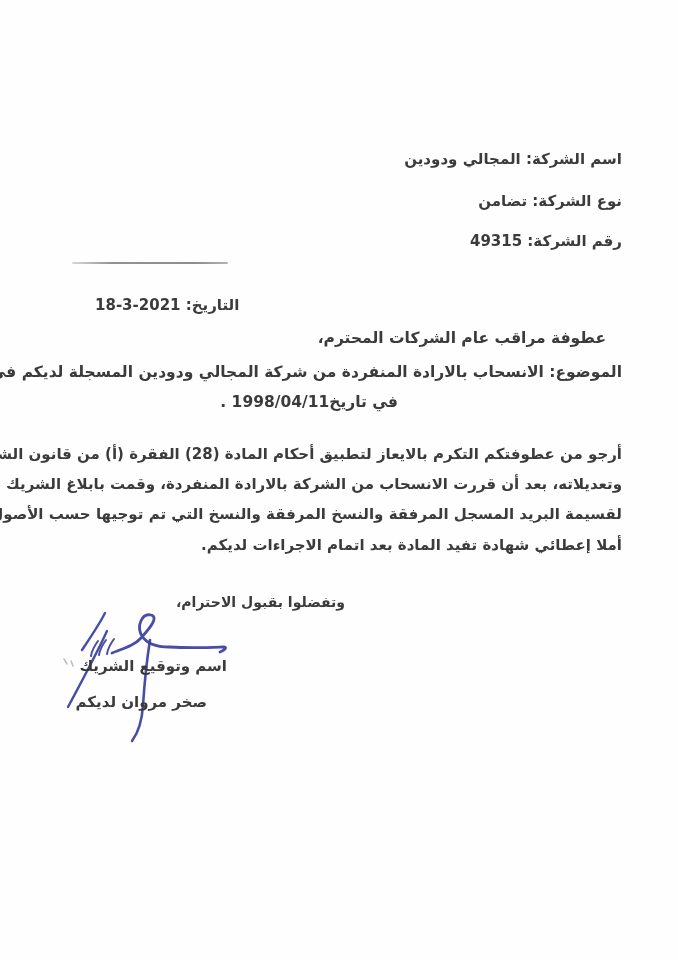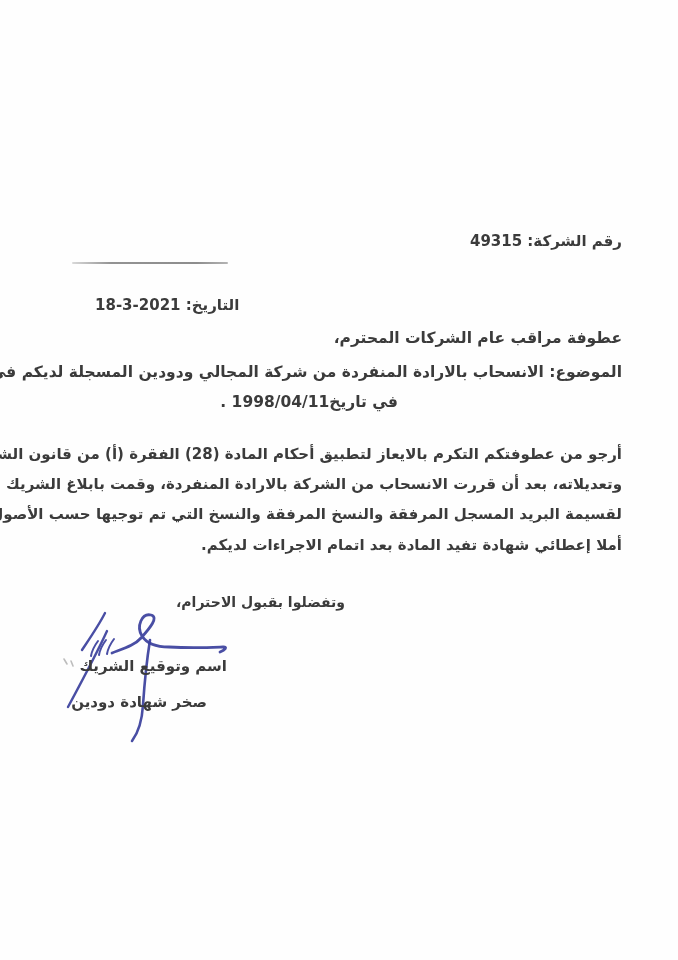--- a/index.html
+++ b/index.html
@@ -33,27 +33,29 @@
   }
   .ink{fill:none;stroke:var(--ink,#3a3f9c);stroke-linecap:round;stroke-linejoin:round;opacity:.92;}
   .faint{fill:none;stroke:#bdbdbd;stroke-linecap:round;}
   .sig-svg{position:absolute;left:55px;top:600px;}
 </style>
 </head>
 <body>
 
 <div class="page">
 
+  <div class="line bold" style="right:56px;top:148px">اسم الشركة: المجالي ودودين</div>
+  <div class="line bold" style="right:56px;top:190px">نوع الشركة: تضامن</div>
   <div class="line bold" style="right:56px;top:230px">رقم الشركة: 49315</div>
 
   <div class="rule"></div>
 
   <div class="line bold" style="left:95px;top:294px">التاريخ: 2021-3-18</div>
 
-  <div class="line bold" style="right:56px;top:327px;font-size:15.5px">عطوفة مراقب عام الشركات المحترم،</div>
+  <div class="line bold" style="right:72px;top:327px;font-size:15.5px">عطوفة مراقب عام الشركات المحترم،</div>
 
   <div class="line bold" style="right:56px;top:361px;font-size:15.5px">الموضوع: الانسحاب بالارادة المنفردة من شركة المجالي ودودين المسجلة لديكم في سجل شركات التضامن والتي سجلت</div>
   <div class="line bold" style="right:280px;top:391px;font-size:15.5px">في تاريخ1998/04/11 .</div>
 
   <div class="line semi" style="right:56px;top:443px">أرجو من عطوفتكم التكرم بالايعاز لتطبيق أحكام المادة (28) الفقرة (أ) من قانون الشركات رقم (22) لسنة 1997</div>
   <div class="line semi" style="right:56px;top:473px">وتعديلاته، بعد أن قررت الانسحاب من الشركة بالارادة المنفردة، وقمت بابلاغ الشريك بالبريد المسجل على عنوانه وفقاً</div>
   <div class="line semi" style="right:56px;top:503px">لقسيمة البريد المسجل المرفقة والنسخ المرفقة والنسخ التي تم توجيها حسب الأصول.</div>
   <div class="line semi" style="right:56px;top:534px">أملا إعطائي شهادة تفيد المادة بعد اتمام الاجراءات لديكم.</div>
 
   <div class="line semi" style="right:333px;top:591px;font-size:14px">وتفضلوا بقبول الاحترام،</div>
@@ -64,15 +66,15 @@
     <path class="ink" stroke-width="2" d="M44,55 C45,49 48,44 51,40"></path>
     <path class="ink" stroke-width="2" d="M52,54 C53,48 56,43 59,39"></path>
     <path class="ink" stroke-width="2.8" d="M57,53 C70,48 80,45 86,38 C95,28 104,17 96,15 C87,13 81,26 87,36 C92,44 103,47 114,47 C138,48.5 156,47.5 168,47 C173,46.8 170,50 165,52"></path>
     <path class="ink" stroke-width="2.4" d="M52,31 C42,53 27,81 13,107"></path>
     <path class="ink" stroke-width="2.6" d="M95,40 C91,65 89,90 88,105 C87,122 83,133 77,141"></path>
     <path class="faint" stroke-width="1.6" d="M9,59 L12,64"></path>
     <path class="faint" stroke-width="1.6" d="M16,61 L18,66"></path>
   </svg>
 
   <div class="line semi" style="right:451px;top:655px">اسم وتوقيع الشريك</div>
-  <div class="line semi" style="right:471px;top:691px">صخر شهادة دودين</div>
+  <div class="line semi" style="right:471px;top:691px">صخر مروان لديكم</div>
 
 </div>
 
 </body></html>

